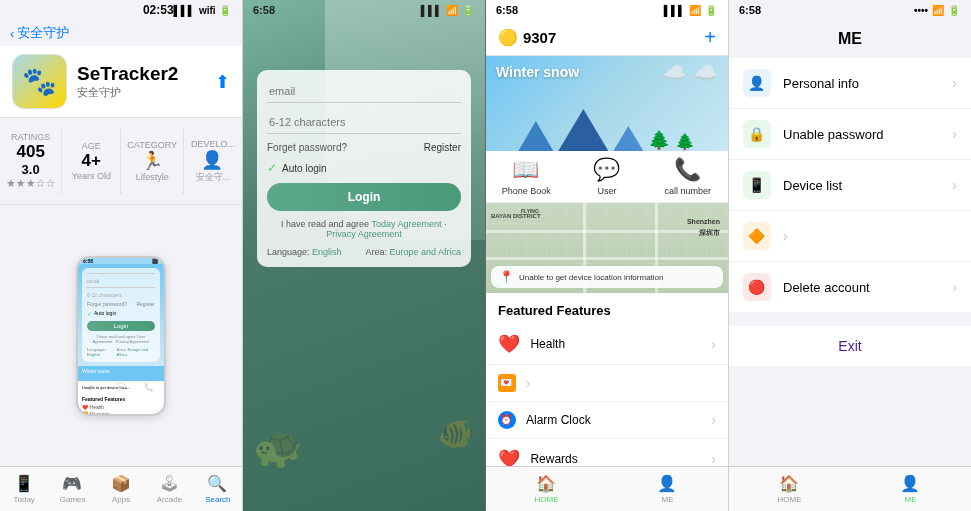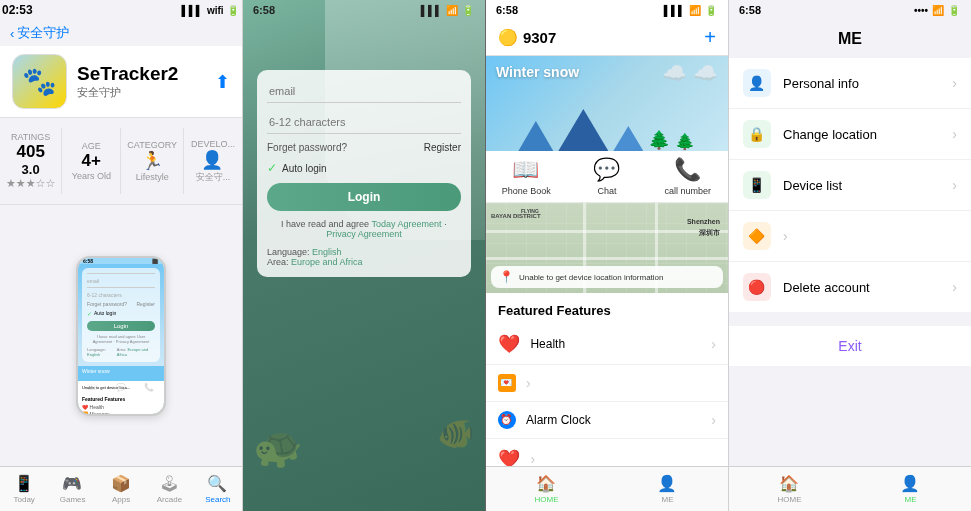--- a/index.html
+++ b/index.html
@@ -18,23 +18,23 @@
       width: 243px;
       height: 511px;
       background: #f2f2f7;
       display: flex;
       flex-direction: column;
       overflow: hidden;
       border-right: 1px solid #d0d0d0;
     }
     .status-bar-ios {
       display: flex;
-      justify-content: space-between;
-      align-items: center;
-      padding: 4px 2px;
+      justify-content: flex-end;
+      align-items: center;
+      padding: 4px 10px;
       font-size: 11px;
       font-weight: 600;
       background: transparent;
       height: 20px;
     }
     .status-time { font-size: 12px; font-weight: 700; }
     .status-icons { display: flex; gap: 4px; align-items: center; font-size: 10px; }
 
     .appstore-back-bar {
       display: flex;
@@ -266,21 +266,20 @@
       color: #555;
       text-align: center;
       margin-bottom: 8px;
     }
     .login-agree-link { color: #4a9a7a; }
     .login-lang-row {
       display: flex;
       justify-content: space-between;
       font-size: 9px;
       color: #555;
-      flex-direction: column;
     }
     .login-lang-val { color: #4a9a7a; }
     .login-area-val { color: #4a9a7a; }
 
     
     .panel-app {
       width: 243px;
       height: 511px;
       background: #f2f2f7;
       display: flex;
@@ -517,21 +516,21 @@
     .me-spacer { height: 14px; background: #f2f2f7; }
     .me-exit-section {
       background: white;
       margin-top: 0;
     }
     .me-exit-btn {
       display: flex;
       align-items: center;
       justify-content: center;
       padding: 12px;
-      color: #8b5cf6;
+      color: #4c1d95;
       font-size: 14px;
       font-weight: 400;
       cursor: pointer;
       border: none;
       background: none;
       width: 100%;
     }
     .me-bottom-nav {
       height: 45px;
       background: rgba(249,249,249,0.95);
@@ -768,21 +767,21 @@
     </div>
   </div>
 
   <div class="app-shortcut-bar">
     <div class="shortcut-item">
       <span class="shortcut-icon">📖</span>
       <span class="shortcut-label">Phone Book</span>
     </div>
     <div class="shortcut-item">
       <span class="shortcut-icon">💬</span>
-      <span class="shortcut-label">Chat</span>
+      <span class="shortcut-label">User</span>
     </div>
     <div class="shortcut-item">
       <span class="shortcut-icon">📞</span>
       <span class="shortcut-label">call number</span>
     </div>
   </div>
 
   <div class="app-map-section">
     <div class="map-placeholder">
       <div class="map-grid"></div>
@@ -812,20 +811,21 @@
       <span class="featured-item-icon" style="display:inline-block;width:18px;height:18px;background:#ff9500;border-radius:3px;font-size:10px;line-height:18px;text-align:center;color:white;">💌</span>
       <span class="featured-item-arrow">›</span>
     </div>
     <div class="featured-item">
       <span class="featured-item-icon" style="display:inline-block;width:18px;height:18px;background:#007aff;border-radius:50%;font-size:10px;line-height:18px;text-align:center;color:white;">⏰</span>
       <span class="featured-item-label">Alarm Clock</span>
       <span class="featured-item-arrow">›</span>
     </div>
     <div class="featured-item">
       <span class="featured-item-icon">❤️</span>
+      <span class="featured-item-label">Rewards</span>
       <span class="featured-item-arrow">›</span>
     </div>
 
   </div>
 
   <div class="app-bottom-nav">
     <div class="app-nav-item active">
       <span class="app-nav-icon">🏠</span>
       <span>HOME</span>
     </div>
@@ -856,21 +856,21 @@
       <div class="me-item-icon" style="background:#e8f4fd;">
         <span style="color:#5ac8fa;">👤</span>
       </div>
       <span class="me-item-label">Personal info</span>
       <span class="me-item-arrow">›</span>
     </div>
     <div class="me-item">
       <div class="me-item-icon" style="background:#e8f8ed;">
         <span style="color:#4cd964;">🔒</span>
       </div>
-      <span class="me-item-label">Change location</span>
+      <span class="me-item-label">Unable password</span>
       <span class="me-item-arrow">›</span>
     </div>
     <div class="me-item">
       <div class="me-item-icon" style="background:#e8f8ed;">
         <span style="color:#4cd964;">📱</span>
       </div>
       <span class="me-item-label">Device list</span>
       <span class="me-item-arrow">›</span>
     </div>
     <div class="me-item">

